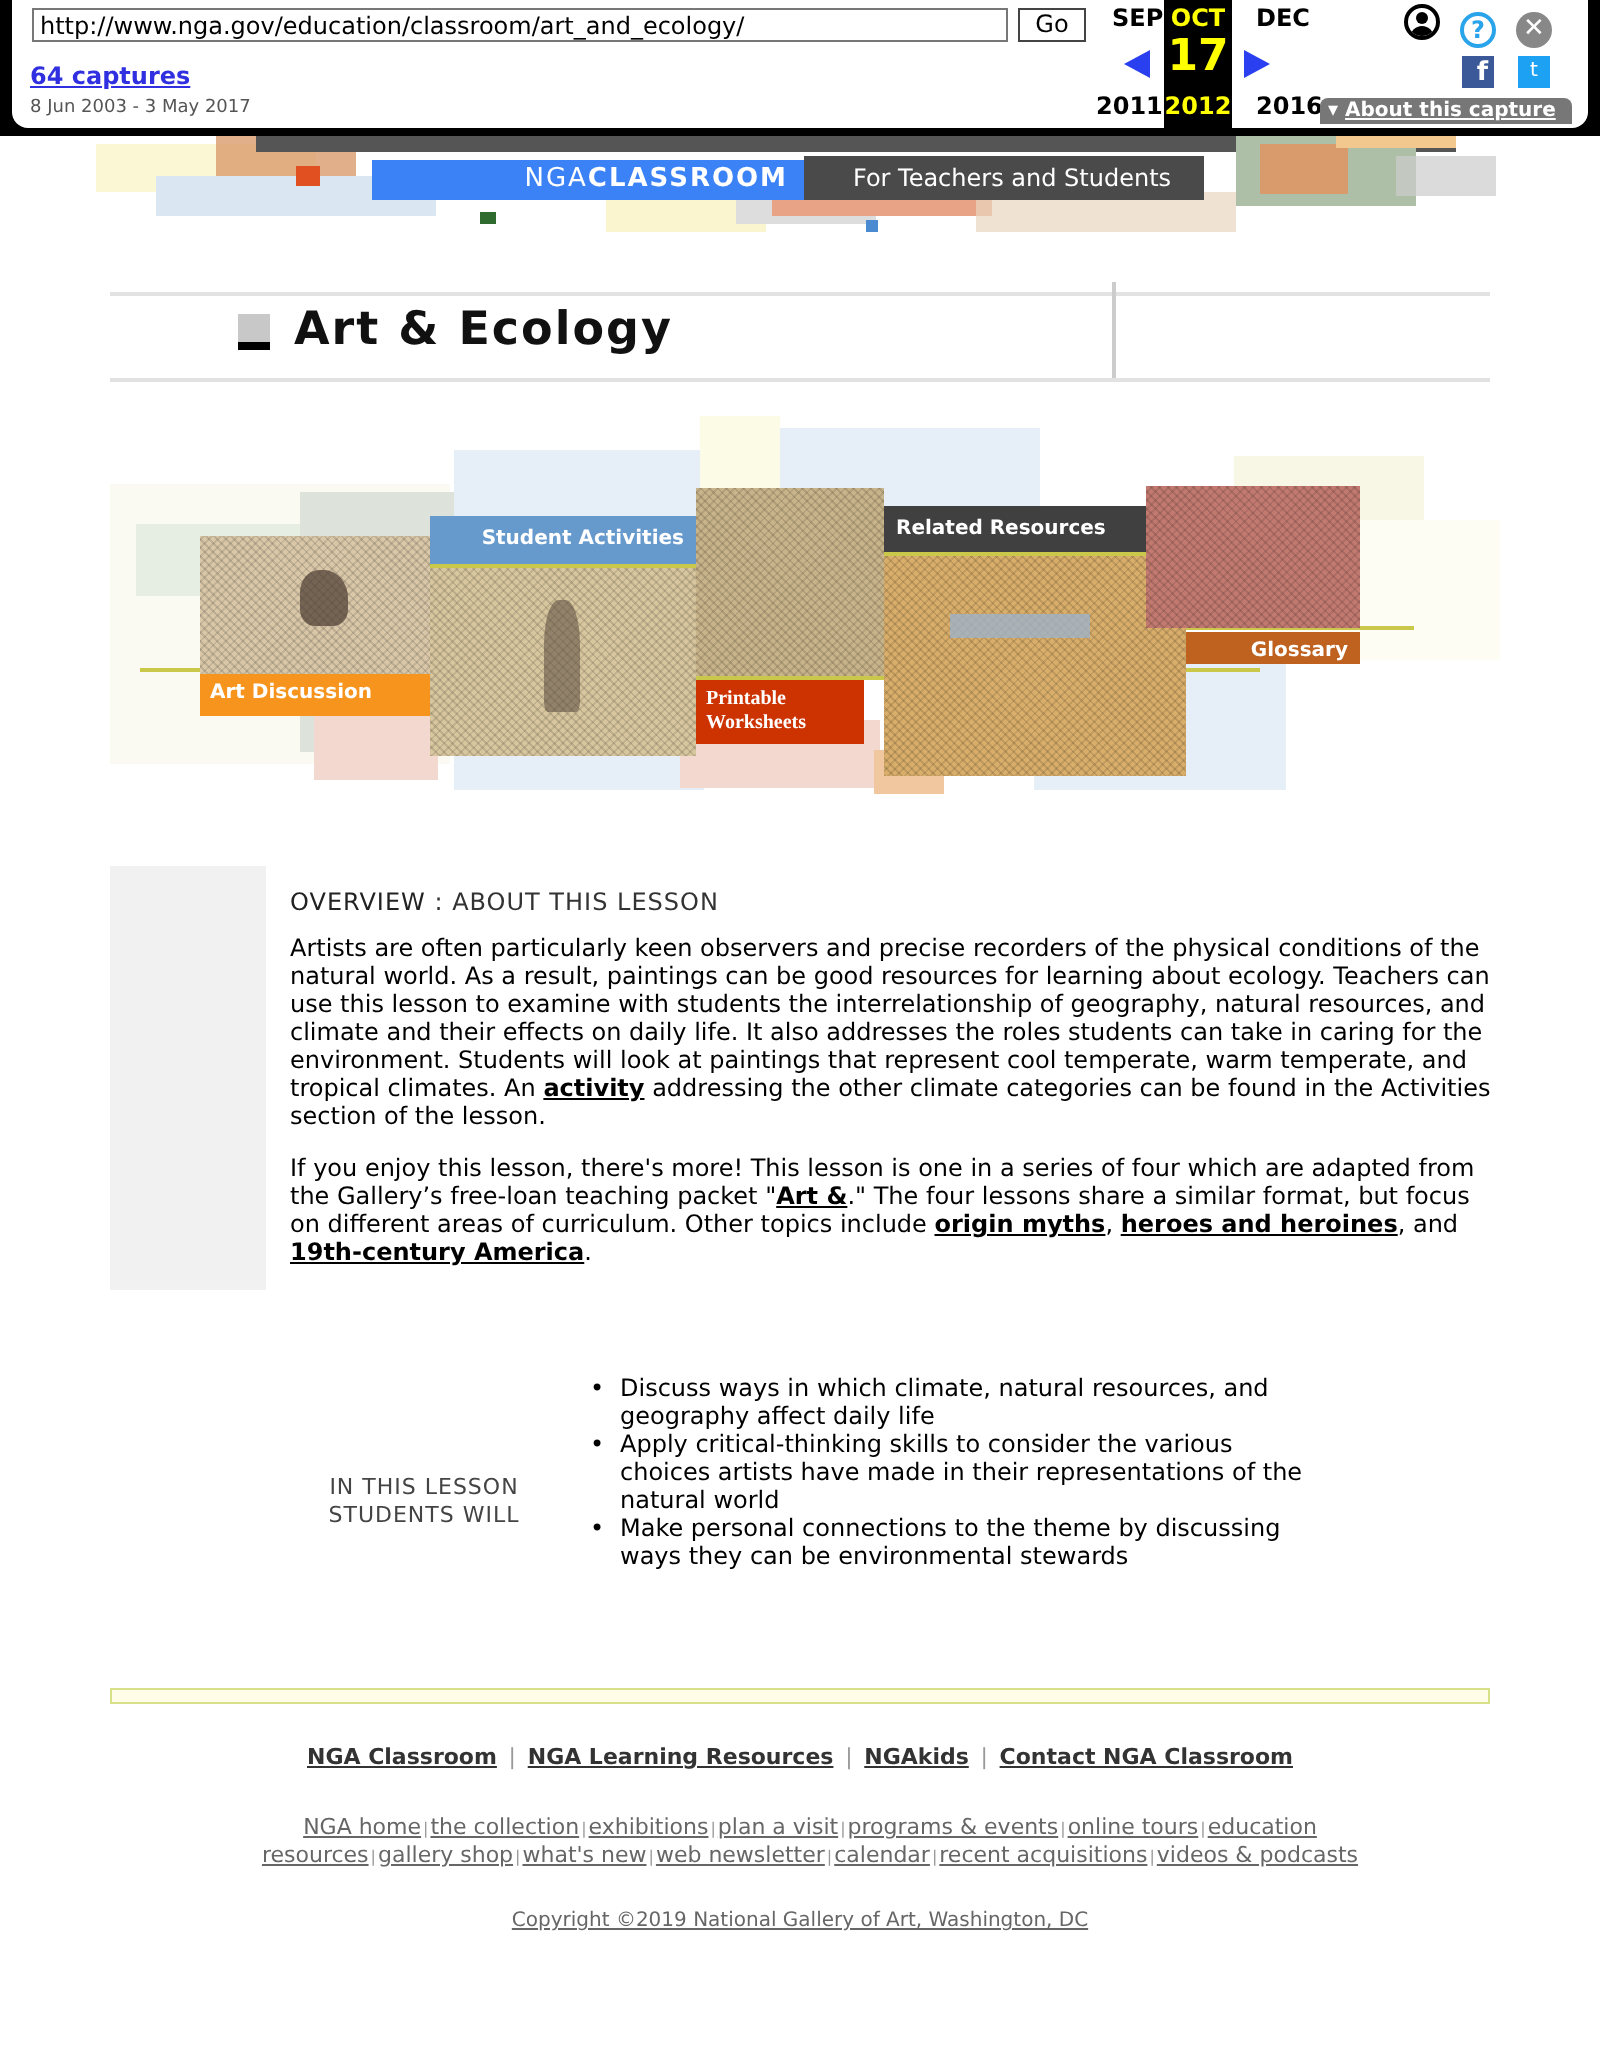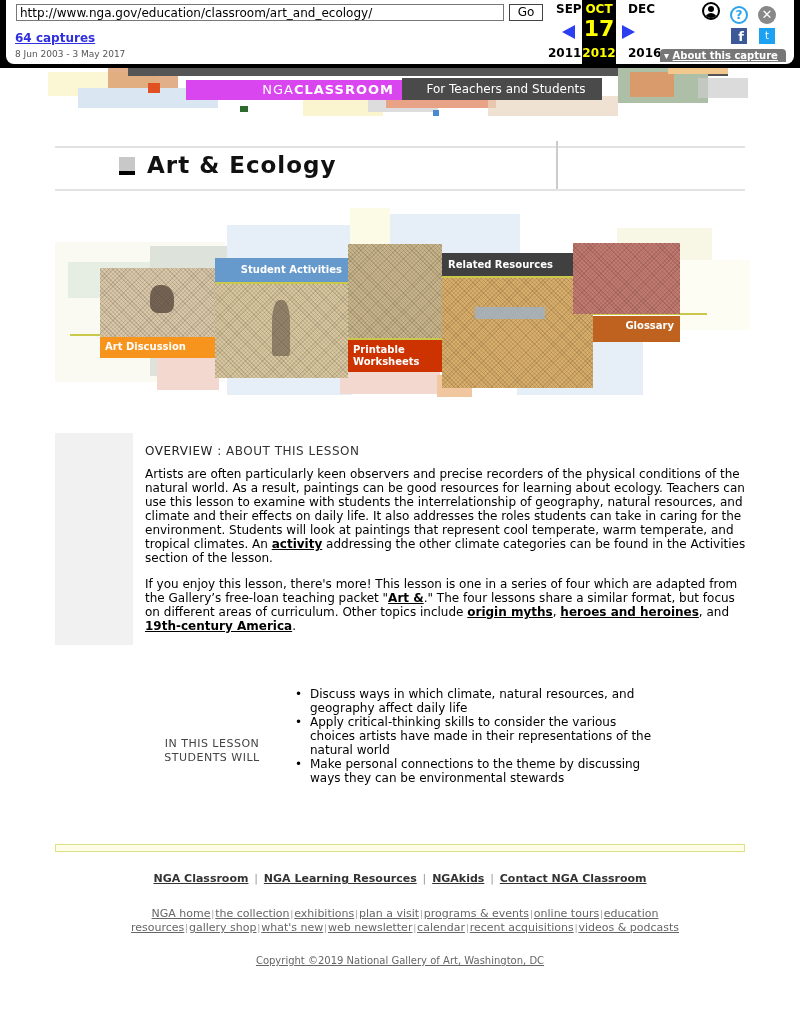--- a/index.html
+++ b/index.html
@@ -27,21 +27,21 @@
   #help-icon { position: absolute; left: 730px; top: 6px; width: 18px; height: 18px; border-radius: 50%; border: 2px solid #29a3ea; color: #29a3ea; font-size: 12px; font-weight: bold; text-align: center; line-height: 14px; }
   #close-icon { position: absolute; left: 758px; top: 6px; width: 18px; height: 18px; border-radius: 50%; background: #888; color: #fff; font-size: 13px; font-weight: bold; text-align: center; line-height: 18px; }
   #fb-icon { position: absolute; left: 731px; top: 28px; width: 16px; height: 16px; background: #3b5998; color: #fff; font-size: 13px; font-weight: bold; text-align: right; padding-right: 3px; line-height: 17px; }
   #tw-icon { position: absolute; left: 759px; top: 28px; width: 16px; height: 16px; background: #1da1f2; color: #fff; font-size: 10px; text-align: center; line-height: 16px; }
   #about-capture { position: absolute; left: 660px; top: 49px; width: 126px; height: 13px; background: #777; border-radius: 4px 4px 0 0; color: #fff; font-size: 10px; font-weight: bold; line-height: 13px; padding-left: 4px; white-space: nowrap; }
   #about-capture span.lbl { text-decoration: underline; }
 
   
   #banner { position: absolute; left: 48px; top: 68px; width: 700px; height: 70px; overflow: hidden; }
   .blk { position: absolute; }
-  #nga-bar { position: absolute; left: 186px; top: 80px; width: 216px; height: 20px; background: #d946ef; color: #fff; font-size: 13px; letter-spacing: 1px; text-align: right; padding-right: 8px; line-height: 20px; }
+  #nga-bar { position: absolute; left: 186px; top: 80px; width: 216px; height: 20px; background: #3b82f6; color: #fff; font-size: 13px; letter-spacing: 1px; text-align: right; padding-right: 8px; line-height: 20px; }
   #nga-bar b { font-weight: bold; }
   #nga-sub { position: absolute; left: 402px; top: 78px; width: 200px; height: 22px; background: #4a4a4a; color: #fff; font-size: 12px; line-height: 22px; padding-left: 8px; text-align: center; }
 
   
   #title-top-rule { position: absolute; left: 55px; top: 146px; width: 690px; height: 2px; background: #e2e2e2; }
   #title-bot-rule { position: absolute; left: 55px; top: 189px; width: 690px; height: 2px; background: #e2e2e2; }
   #title-vrule { position: absolute; left: 556px; top: 141px; width: 2px; height: 50px; background: #ccc; }
   #title-sq { position: absolute; left: 119px; top: 157px; width: 16px; height: 18px; background: #c8c8c8; border-bottom: 4px solid #000; }
   #page-title { position: absolute; left: 147px; top: 152px; font-size: 23px; letter-spacing: 1px; color: #111; font-family: "DejaVu Sans", sans-serif; font-weight: bold; }
 
@@ -152,32 +152,32 @@
   <div class="tile" style="left:150px;top:85px;width:24px;height:28px;background:#4a3a30;border-radius:40% 50% 30% 30%;opacity:.7"></div>
   <div class="lbl-tile" style="left:100px;top:137px;width:115px;height:21px;background:#f7941d;padding:4px 0 0 5px;">Art Discussion</div>
 
   <div class="lbl-tile" style="left:215px;top:58px;width:133px;height:24px;background:#6699cc;text-align:right;padding:6px 6px 0 0;">Student Activities</div>
   <div class="tile" style="left:215px;top:82px;width:133px;height:2px;background:#c9c84a;"></div>
   <div class="tile hatch" style="left:215px;top:84px;width:133px;height:94px;background-color:#d8c69e;"></div>
   <div class="tile" style="left:272px;top:100px;width:18px;height:56px;background:#5a4b40;border-radius:40% 40% 10% 10%;opacity:.55"></div>
 
   <div class="tile hatch" style="left:348px;top:44px;width:94px;height:96px;background-color:#c8b48a;"></div>
   <div class="tile" style="left:348px;top:138px;width:94px;height:2px;background:#c9c84a;"></div>
-  <div class="lbl-tile" style="left:348px;top:140px;width:94px;height:32px;background:#cc3300;padding:4px 0 0 5px;line-height:12px;">
+  <div class="lbl-tile" style="left:348px;top:140px;width:84px;height:32px;background:#cc3300;padding:4px 0 0 5px;line-height:12px;font-family:Liberation Serif, serif;">
     <div>Printable</div>
     <div>Worksheets</div>
   </div>
 
   <div class="lbl-tile" style="left:442px;top:53px;width:131px;height:23px;background:#404040;padding:6px 0 0 6px;">Related Resources</div>
   <div class="tile" style="left:442px;top:76px;width:151px;height:2px;background:#c9c84a;"></div>
   <div class="tile hatch" style="left:442px;top:78px;width:151px;height:110px;background-color:#d9ae6a;"></div>
   <div class="tile" style="left:475px;top:107px;width:70px;height:12px;background:#9fb3c8;opacity:.8"></div>
 
   <div class="tile hatch" style="left:573px;top:43px;width:107px;height:71px;background-color:#c27a70;"></div>
-  <div class="lbl-tile" style="left:593px;top:116px;width:87px;height:26px;background:#c0621f;text-align:right;padding:4px 6px 0 0;">Glossary</div>
+  <div class="lbl-tile" style="left:593px;top:116px;width:87px;height:16px;background:#c0621f;text-align:right;padding:4px 6px 0 0;">Glossary</div>
 </div>
 
 <div id="ov-side"></div>
 <div id="ov-heading"><span class="strong">OVERVIEW</span><span> : </span><span>ABOUT THIS LESSON</span></div>
 
 <p class="para" style="top:467px;"><span>Artists are often particularly keen observers and precise recorders of the physical conditions of the natural world. As a result, paintings can be good resources for learning about ecology. Teachers can use this lesson to examine with students the interrelationship of geography, natural resources, and climate and their effects on daily life. It also addresses the roles students can take in caring for the environment. Students will look at paintings that represent cool temperate, warm temperate, and tropical climates. An </span><a>activity</a><span> addressing the other climate categories can be found in the Activities section of the lesson.</span></p>
 
 <p class="para" style="top:577px;"><span>If you enjoy this lesson, there's more! This lesson is one in a series of four which are adapted from the Gallery’s free-loan teaching packet "</span><a>Art &amp;</a><span>." The four lessons share a similar format, but focus on different areas of curriculum. Other topics include </span><a>origin myths</a><span>, </span><a>heroes and heroines</a><span>, and </span><a>19th-century America</a><span>.</span></p>
 
 <div id="students-will">

